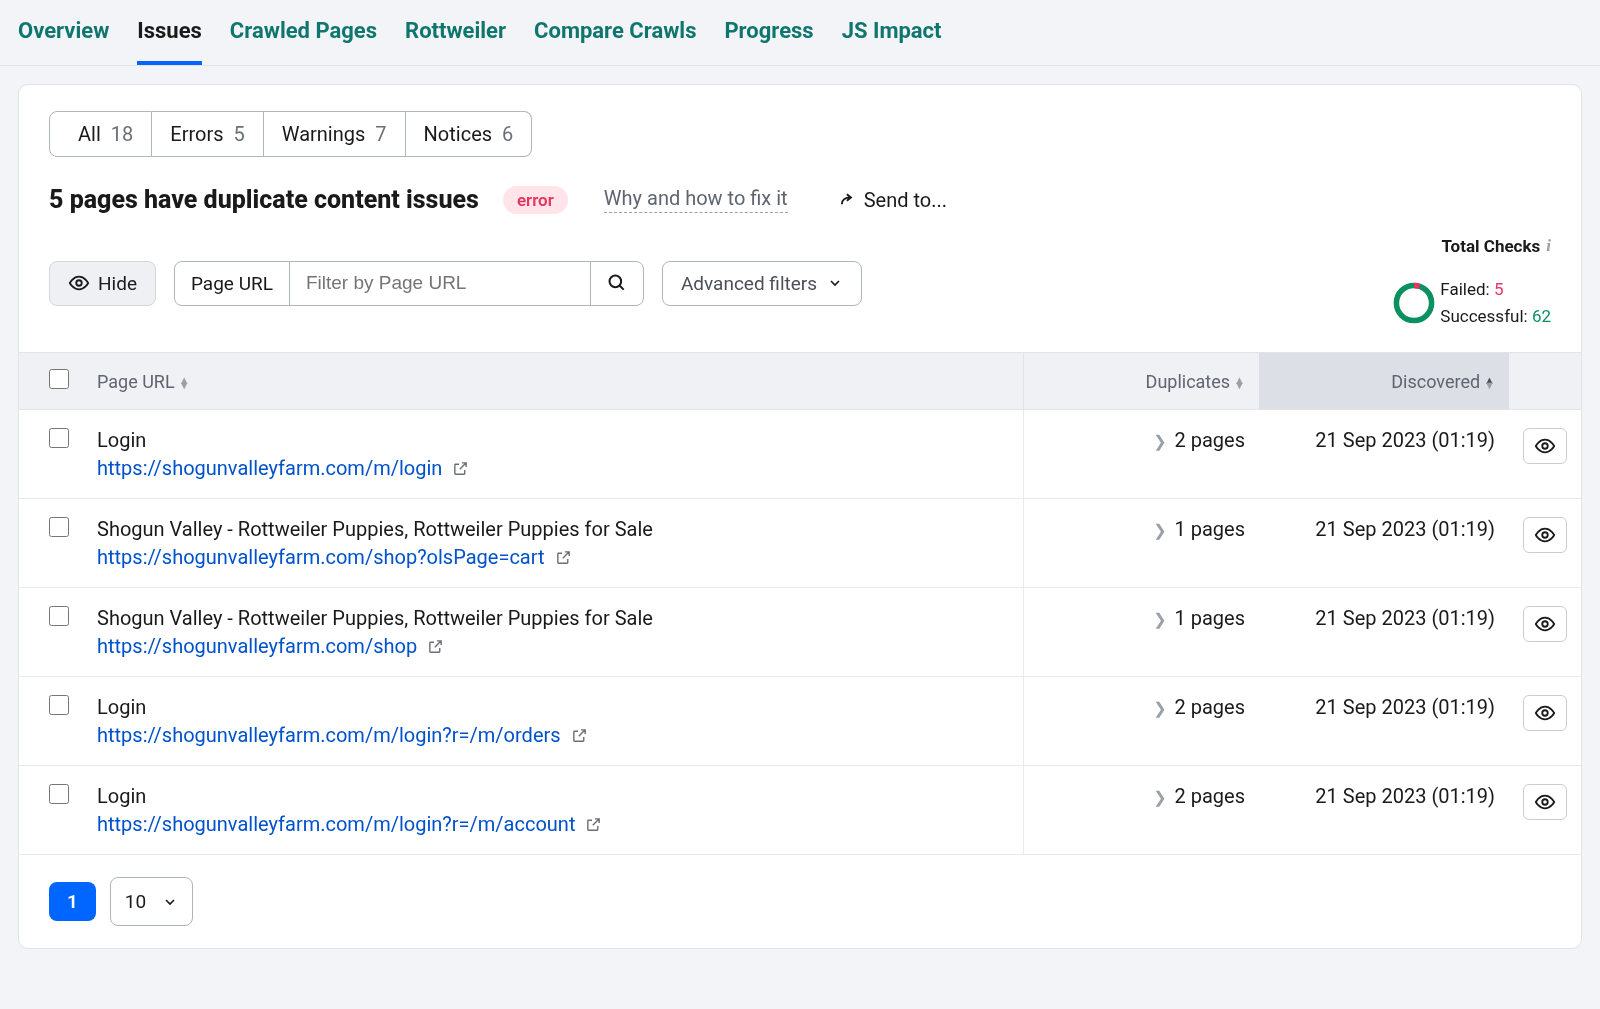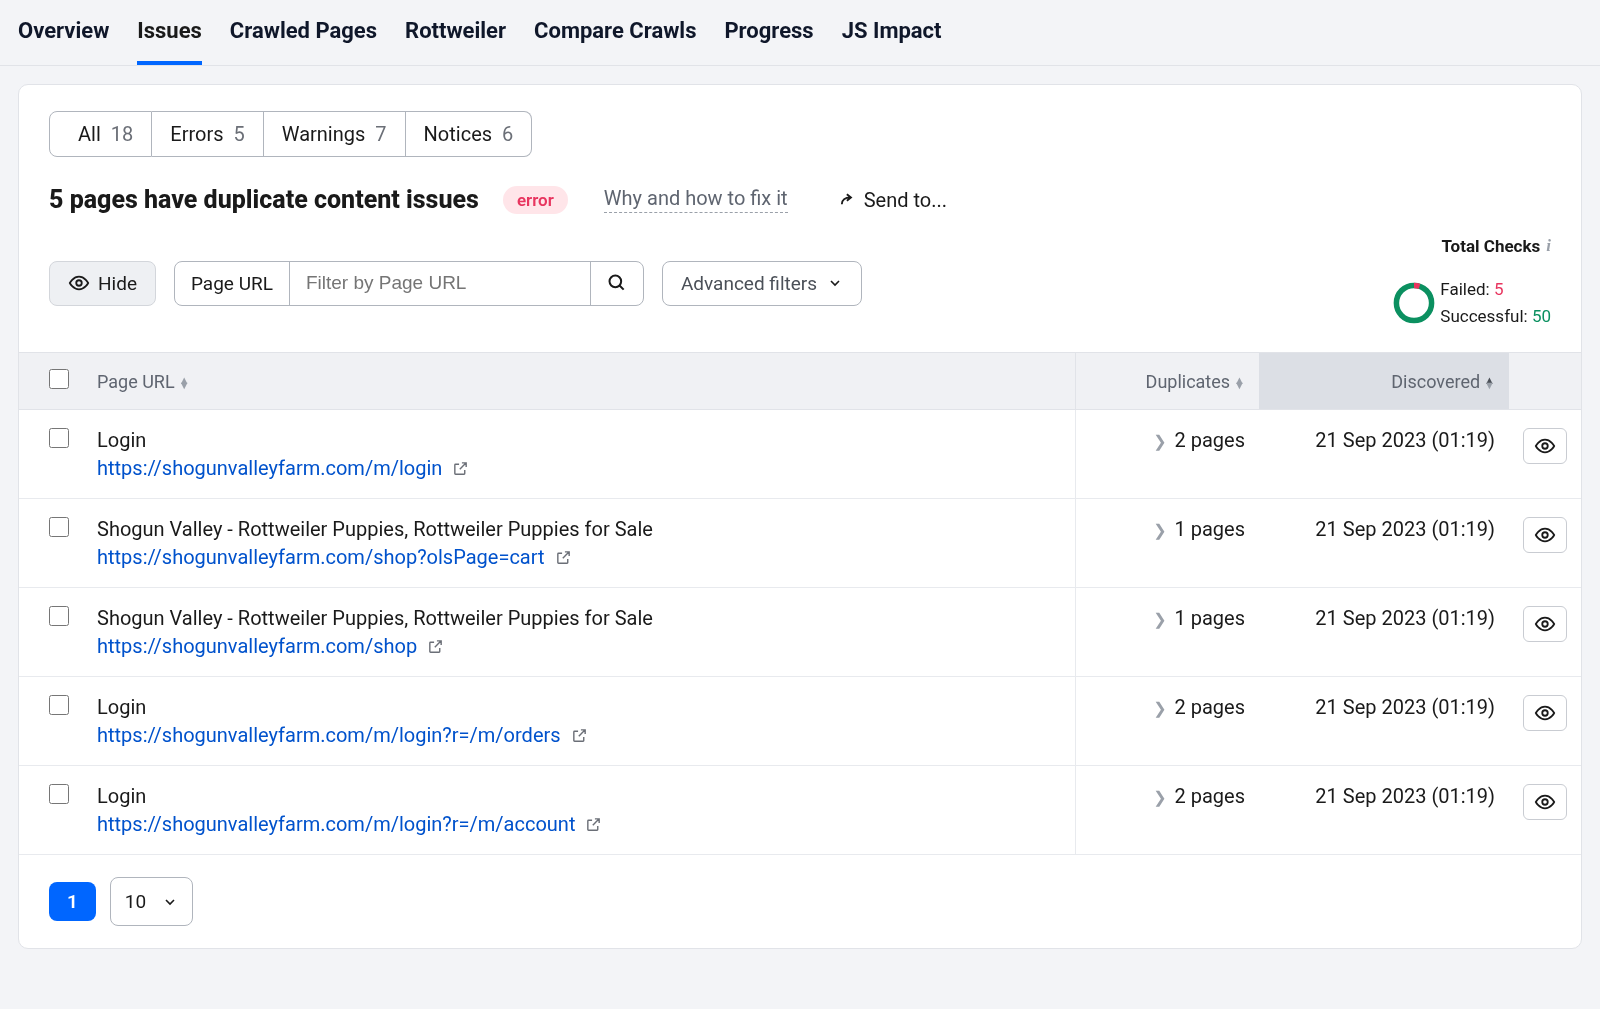--- a/index.html
+++ b/index.html
@@ -1,18 +1,18 @@
 <!DOCTYPE html>
 <html><head>
 <meta charset="utf-8">
 <style>
 * { box-sizing: border-box; margin: 0; padding: 0; }
 body { font-family: -apple-system, BlinkMacSystemFont, "Segoe UI", Roboto, Helvetica, Arial, sans-serif; background: #f3f4f7; color: #1a1a1a; font-size: 18px; }
 .tabs { display: flex; gap: 28px; padding: 18px 18px 0 18px; border-bottom: 1px solid #e1e3e8; background: #f3f4f7; }
-.tab { font-size: 22px; font-weight: 700; color: #0f172a; padding-bottom: 18px; cursor: pointer; }
+.tab { font-size: 22px; font-weight: 700; color: #0f766e; padding-bottom: 18px; cursor: pointer; }
 .tab.active { color: #1a1a1a; border-bottom: 4px solid #0066ff; }
 .card { background: #fff; margin: 18px; border: 1px solid #e1e3e8; border-radius: 10px; padding: 0; }
 .filter-row { display: flex; gap: 0; padding: 26px 30px 0 30px; }
 .fpill { border: 1px solid #b0b5bd; padding: 10px 18px; font-size: 20px; cursor: pointer; display: flex; gap: 10px; }
 .fpill:first-child { border-radius: 8px 0 0 8px; padding-left: 28px; }
 .fpill:last-child { border-radius: 0 8px 8px 0; }
 .fpill + .fpill { border-left: none; }
 .fpill .count { color: #6b6f77; }
 .heading-row { display: flex; align-items: center; gap: 24px; padding: 28px 30px 0 30px; }
 .heading { font-size: 25px; font-weight: 800; }
@@ -140,35 +140,35 @@
         <span>Total Checks</span>
         <span style="font-style:italic;color:#9aa0a9;font-family:serif;">i</span>
       </div>
       <div class="checks-body">
         <svg class="ring" viewBox="0 0 40 40">
           <circle cx="20" cy="20" r="16" fill="none" stroke="#0b9060" stroke-width="5"></circle>
           <path d="M20 4 A16 16 0 0 1 25 4.8" fill="none" stroke="#e8355f" stroke-width="5"></path>
         </svg>
         <div class="checks-stats">
           <div><span>Failed:</span> <span class="red">5</span></div>
-          <div><span>Successful:</span> <span class="green">50</span></div>
+          <div><span>Successful:</span> <span class="green">62</span></div>
         </div>
       </div>
     </div>
   </div>
 
   <table>
     <thead>
       <tr>
         <th style="width:60px;padding-left:30px;"><input type="checkbox" style=""></th>
         <th><span>Page URL</span><span class="sort">
               <span>▲</span>
               <span>▼</span>
             </span></th>
-        <th class="dup" style="width:184px;"><span>Duplicates</span><span class="sort">
+        <th class="dup" style="width:236px;"><span>Duplicates</span><span class="sort">
               <span>▲</span>
               <span>▼</span>
             </span></th>
         <th class="disc" style="width:250px;"><span>Discovered</span><span class="sort">
               <span style="color:#4b5058">▲</span>
               <span>▼</span>
             </span></th>
         <th style="width:70px;"></th>
       </tr>
     </thead>

